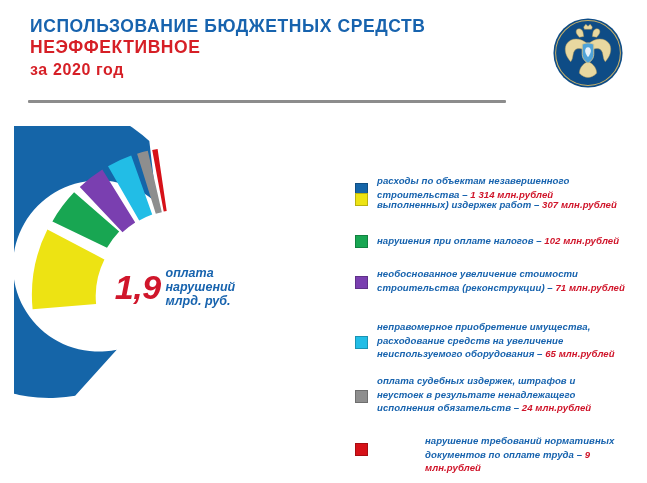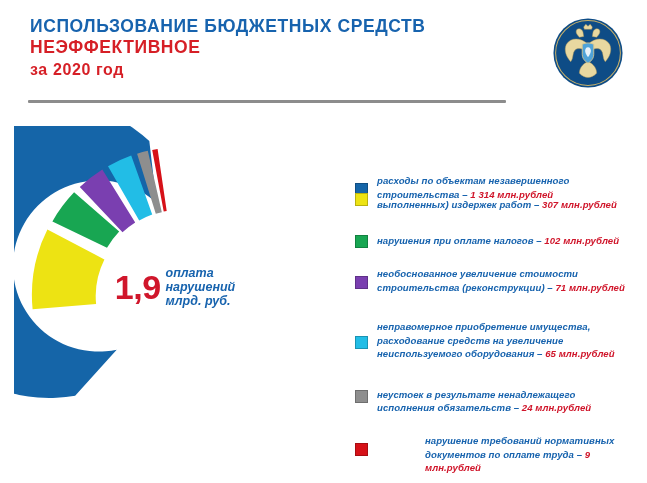--- a/index.html
+++ b/index.html
@@ -85,20 +85,21 @@
     width: 190px;
     display: flex;
     align-items: center;
     justify-content: center;
     gap: 5px;
     pointer-events: none;
   }
   .center-big {
     font-size: 34px;
     font-weight: bold;
+    font-style: italic;
     color: #D0162B;
     line-height: 1;
     letter-spacing: -0.5px;
   }
   .center-sub {
     font-size: 12.5px;
     font-weight: bold;
     font-style: italic;
     color: #1763AE;
     line-height: 1.12;
@@ -268,21 +269,21 @@
     <span class="legend-text">
       <span>неправомерное приобретение имущества,</span><br>
       <span>расходование средств на увеличение</span><br>
       <span>неиспользуемого оборудования – </span><span class="amount">65  млн.рублей</span>
     </span>
   </div>
 
   <div class="legend-item" style="top:240px; left:0px;">
     <span class="swatch" style="margin-top: 16px; background: rgb(142, 142, 142);"></span>
     <span class="legend-text">
-      <br>
+      <span>оплата судебных издержек,  штрафов и</span><br>
       <span>неустоек в результате ненадлежащего</span><br>
       <span>исполнения обязательств – </span><span class="amount">24 млн.рублей</span>
     </span>
   </div>
 
   <div class="legend-item" style="top:300px; left:0px;gap:48px;">
     <span class="swatch" style="margin-top: 9px; background: rgb(214, 17, 24);"></span>
     <span class="legend-text">
       <span>нарушение требований нормативных</span><br>
       <span>документов по оплате труда – </span><span class="amount">9 млн.рублей</span>

